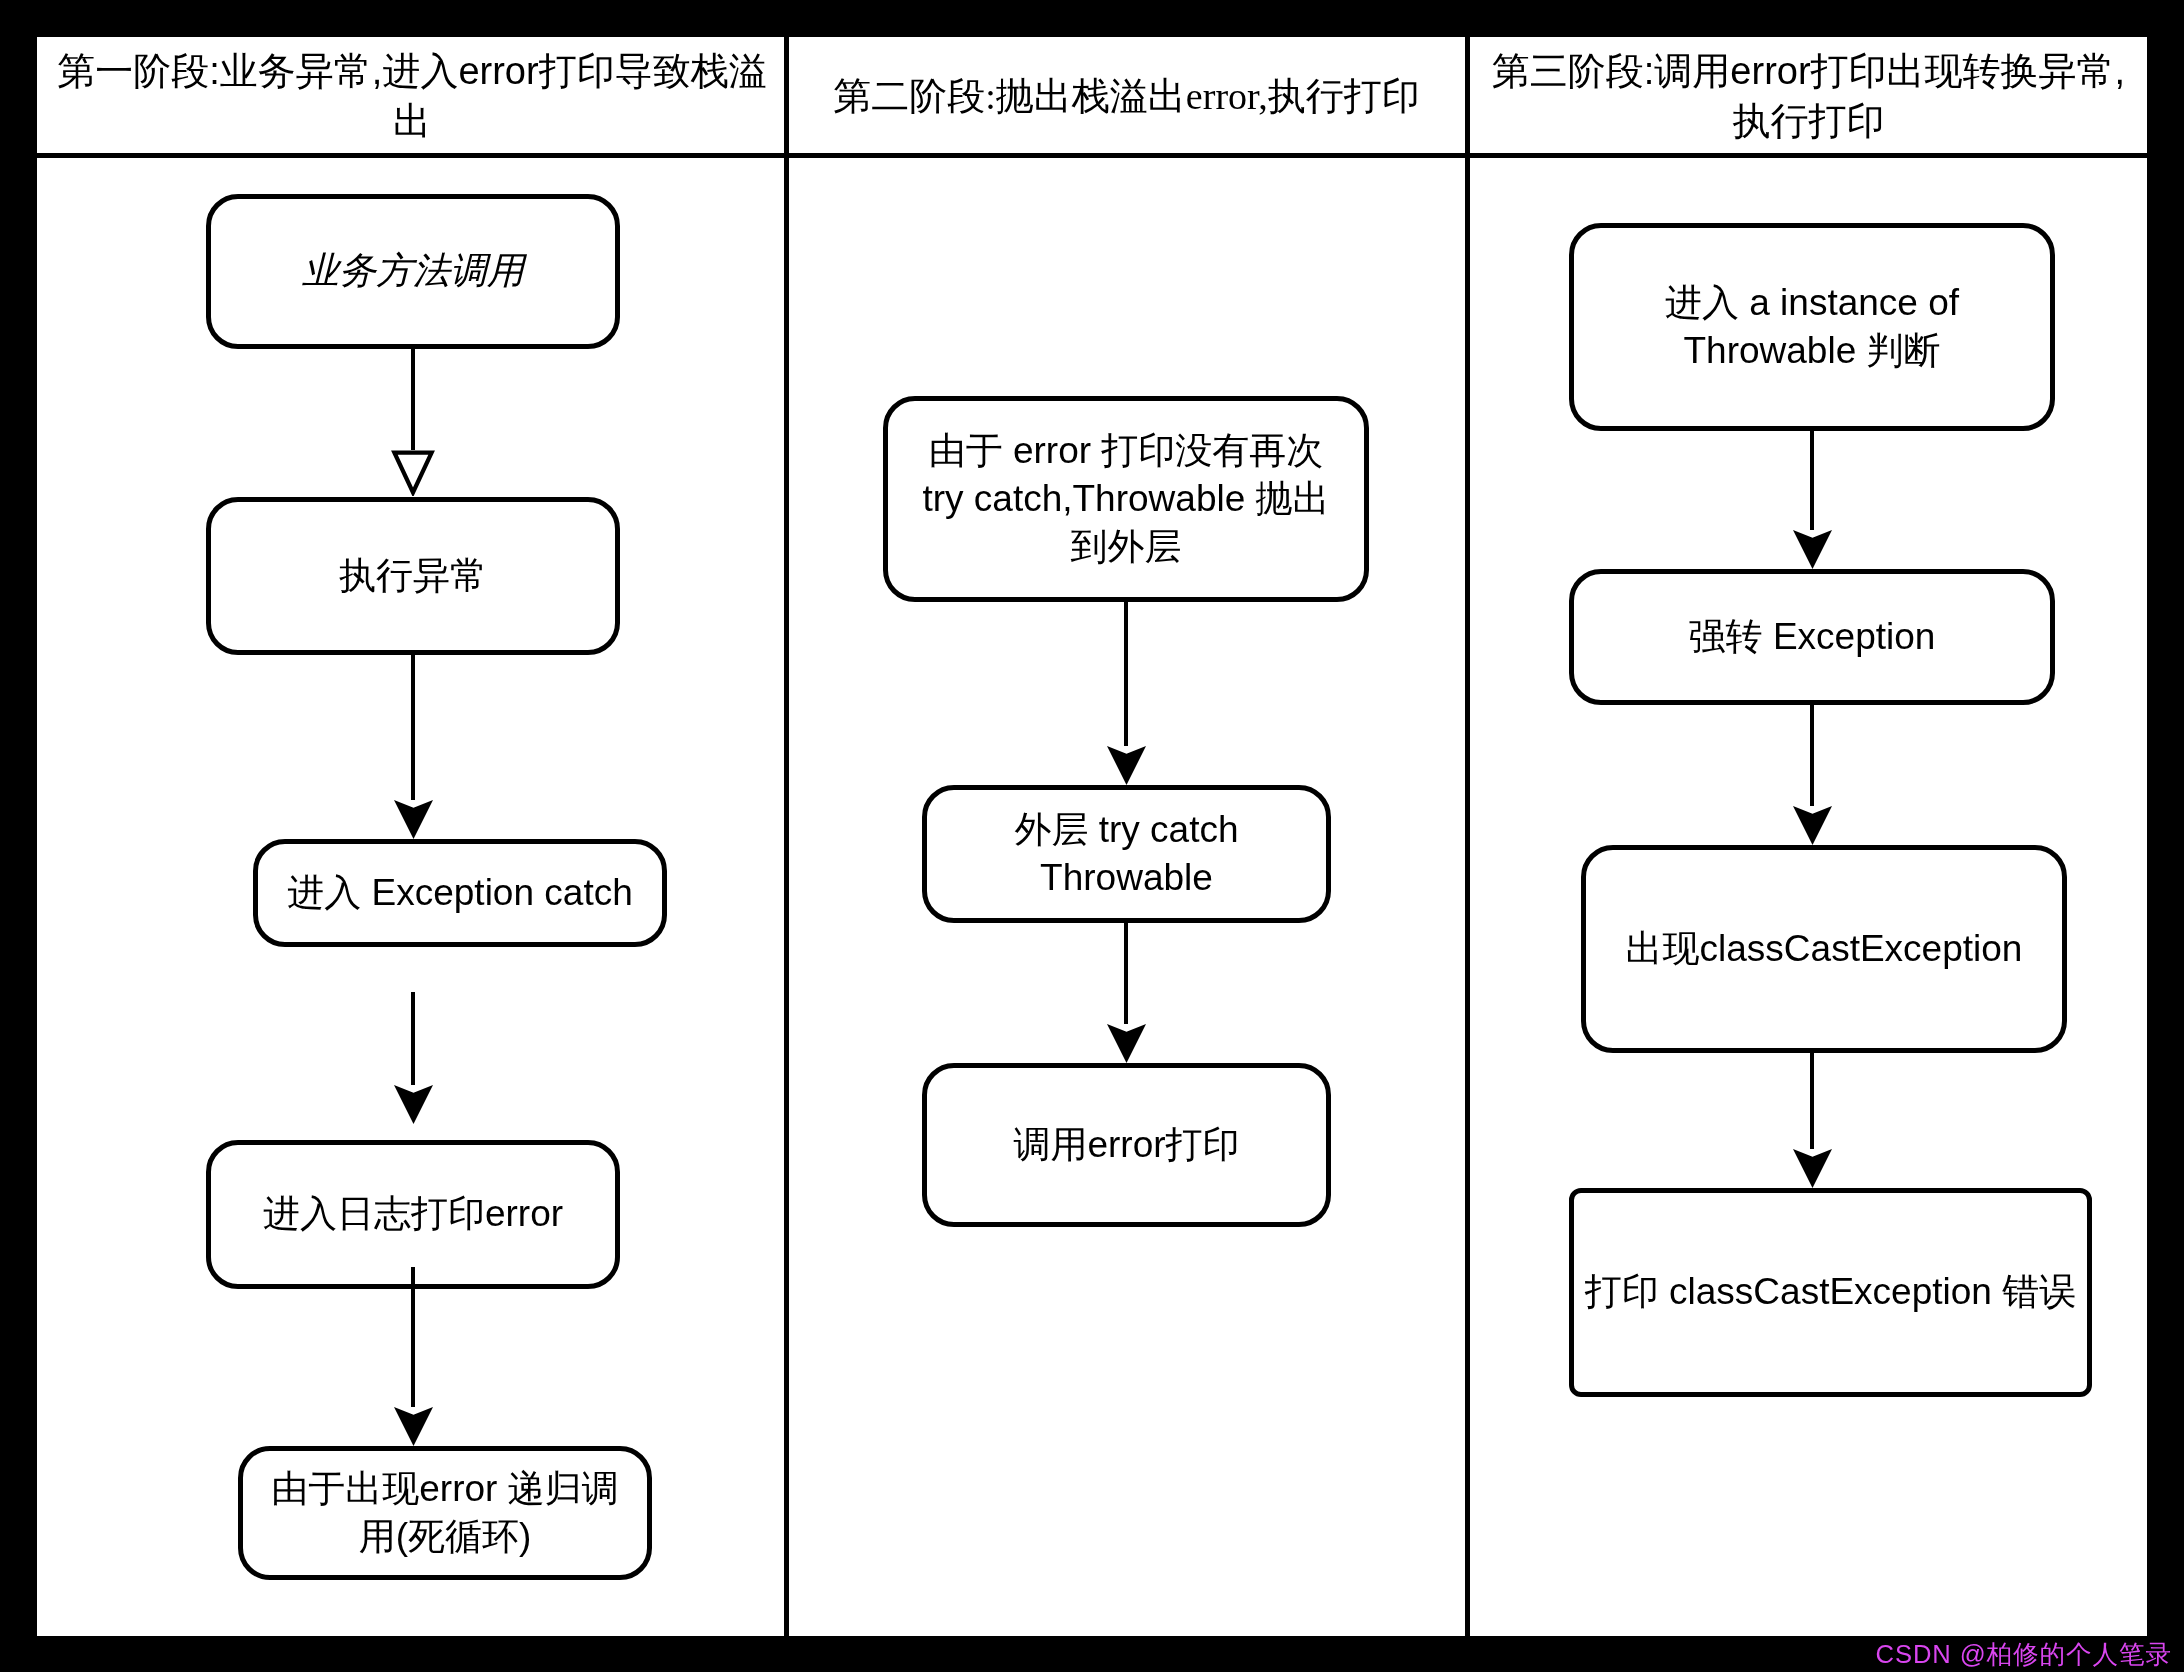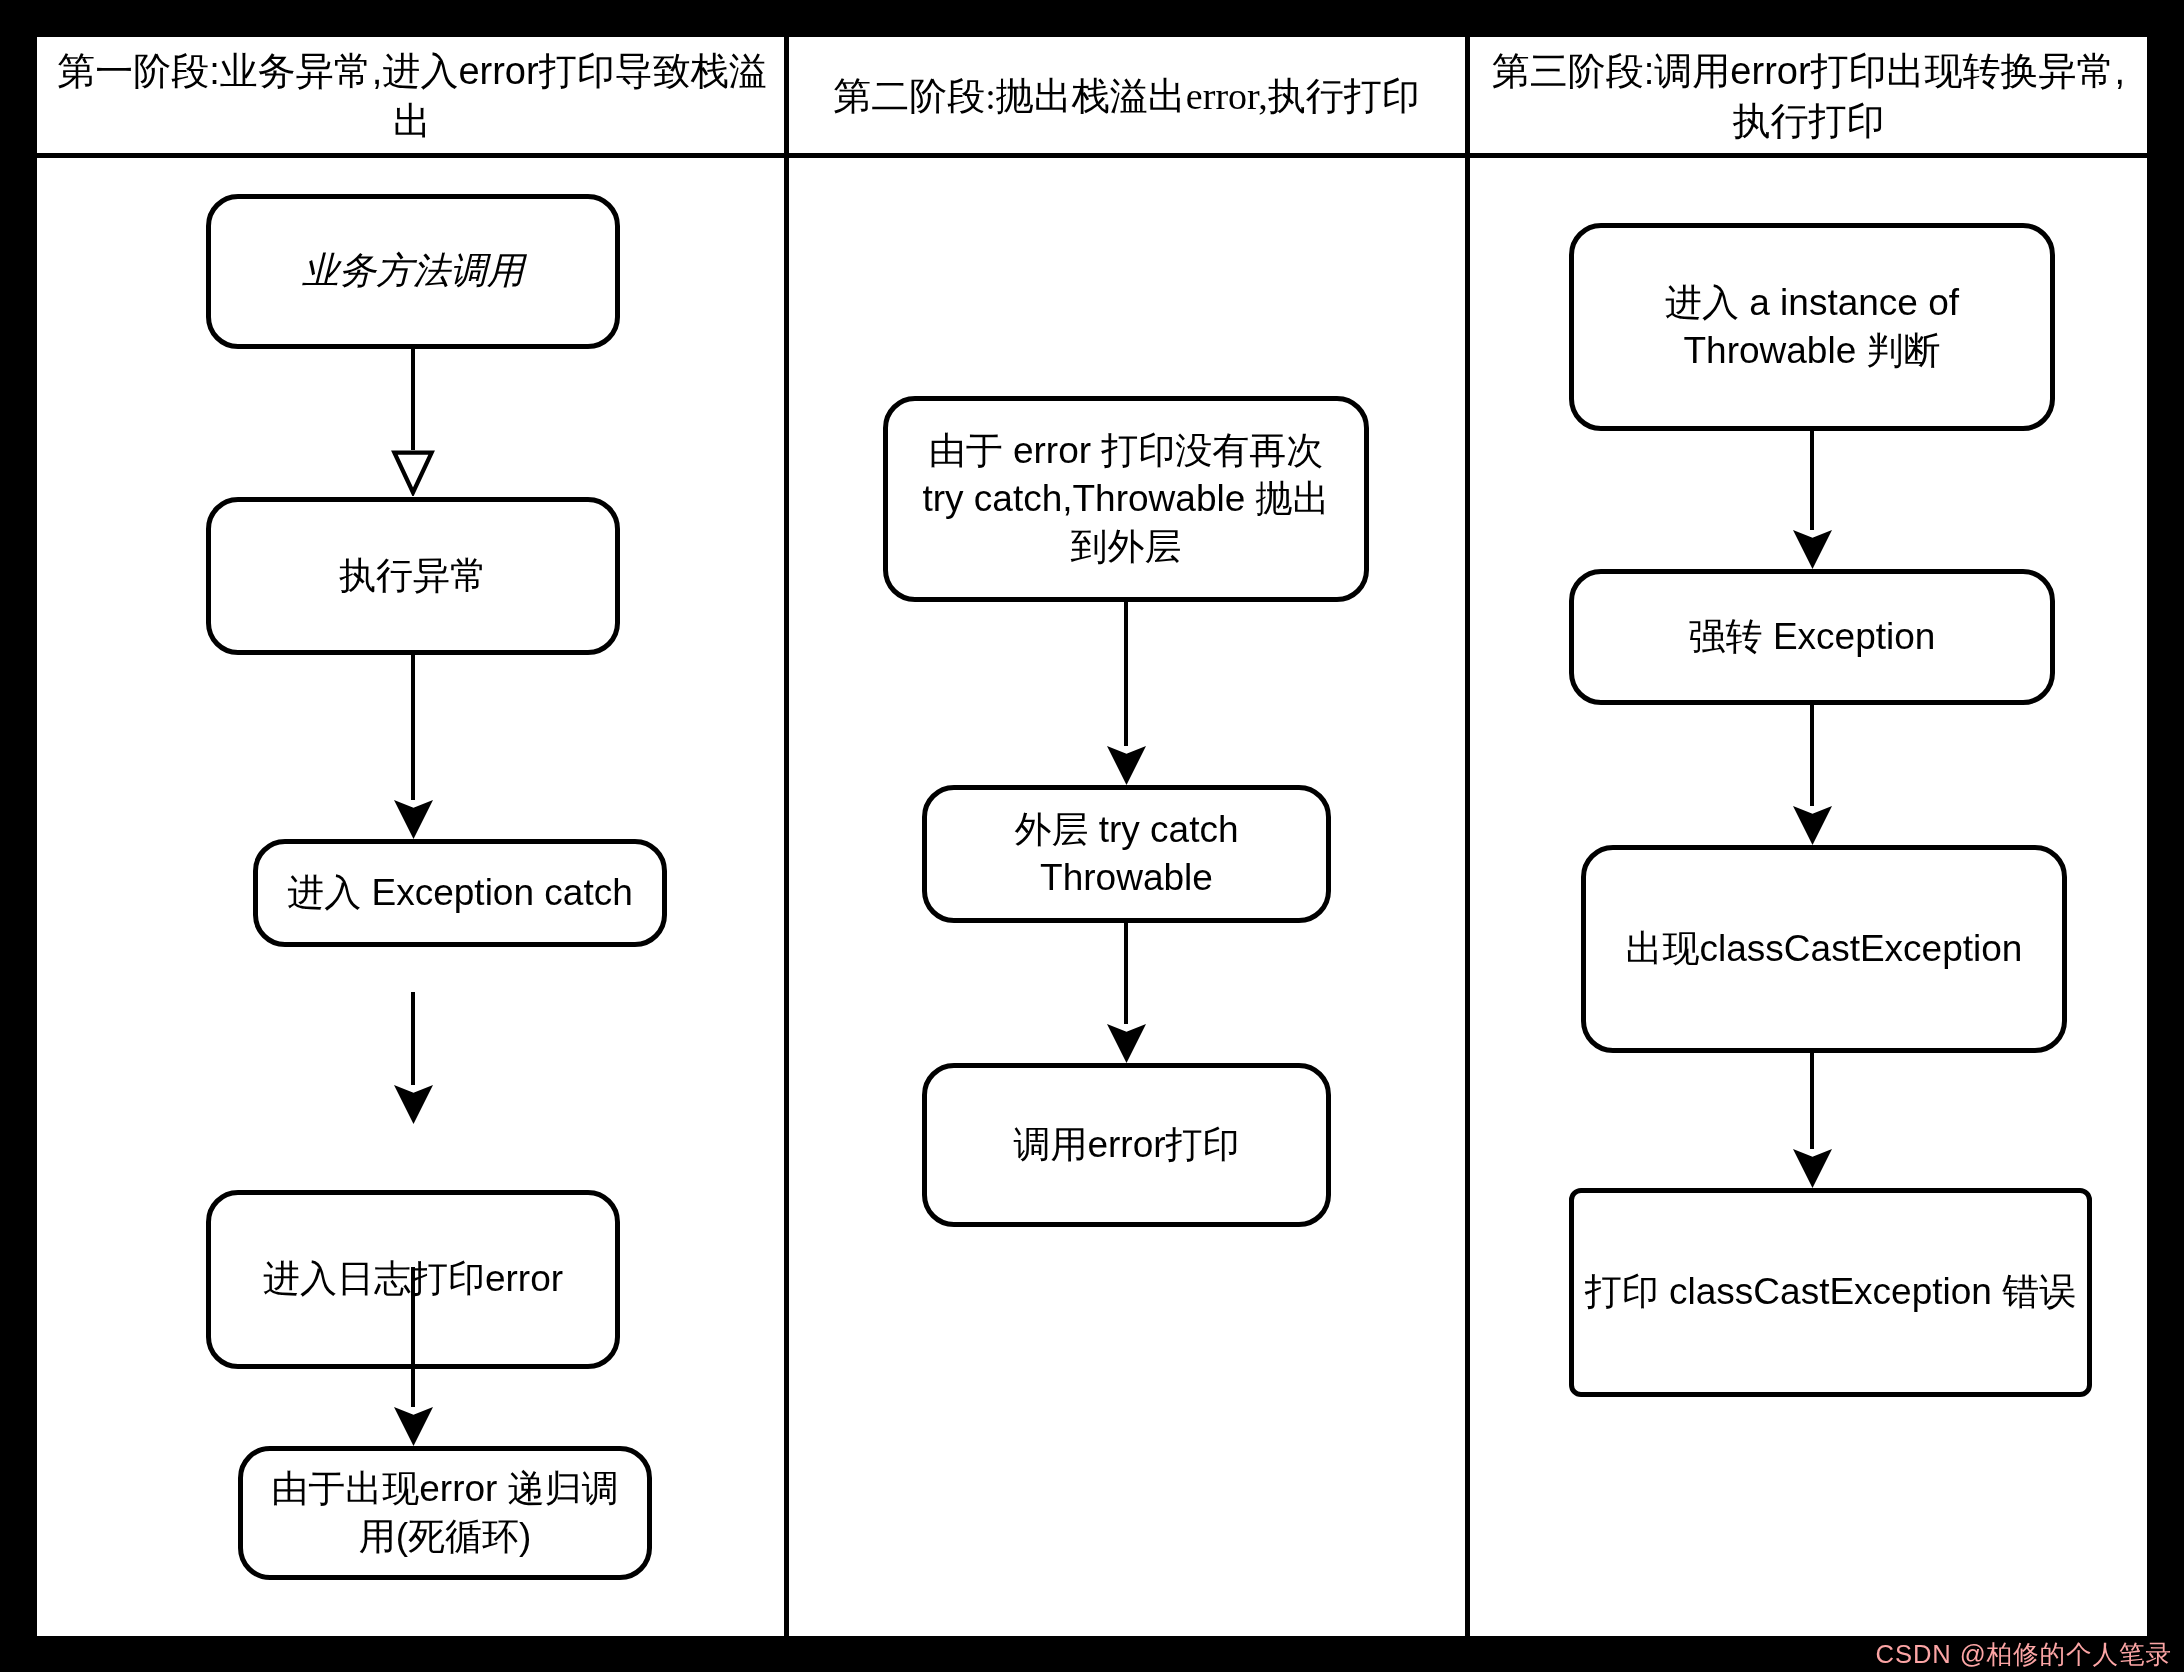--- a/index.html
+++ b/index.html
@@ -65,21 +65,21 @@
     text-align: center;
     font-size: 37px;
     line-height: 1.3;
     padding: 0 22px;
     box-sizing: border-box;
   }
   
   #c1b1 { left: 206px;  top: 194px;  width: 414px; height: 155px; font-style: italic; }
   #c1b2 { left: 206px;  top: 497px;  width: 414px; height: 158px; }
   #c1b3 { left: 213px;  top: 839px;  width: 414px; height: 108px; margin-left: 40px; }
-  #c1b4 { left: 206px;  top: 1190px; width: 414px; height: 179px; }
+  #c1b4 { left: 206px;  top: 1140px; width: 414px; height: 149px; }
   #c1b5 { left: 206px;  top: 1446px; width: 414px; height: 134px; padding: 7px 12px; margin-left: 32px; }
   
   #c2b1 { left: 883px; top: 396px;  width: 486px; height: 206px; }
   #c2b2 { left: 922px; top: 785px;  width: 409px; height: 138px; }
   #c2b3 { left: 922px; top: 1063px; width: 409px; height: 164px; }
   
   #c3b1 { left: 1569px; top: 223px;  width: 486px; height: 208px; }
   #c3b2 { left: 1569px; top: 569px;  width: 486px; height: 136px; }
   #c3b3 { left: 1569px; top: 845px;  width: 486px; height: 208px; padding: 0 8.5px; margin-left: 12px; }
   #c3b4 { left: 1569px; top: 1188px; width: 523px; height: 209px; padding: 0 8.5px; border-radius: 12px; }
@@ -108,21 +108,21 @@
   #a-c2-2 { left: 1104px; top: 923px; height: 140px; }
   
   #a-c3-1 { left: 1790px; top: 431px;  height: 138px; }
   #a-c3-2 { left: 1790px; top: 705px;  height: 140px; }
   #a-c3-3 { left: 1790px; top: 1053px; height: 135px; }
 
   .watermark {
     position: absolute;
     right: 12px;
     top: 1637px;
-    color: #fca5a5;
+    color: #d946ef;
     font-size: 25.6px;
     letter-spacing: 0.9px;
   }
 </style>
 </head>
 <body>
 
 <div class="canvas">
   <div class="white-area"></div>
 

